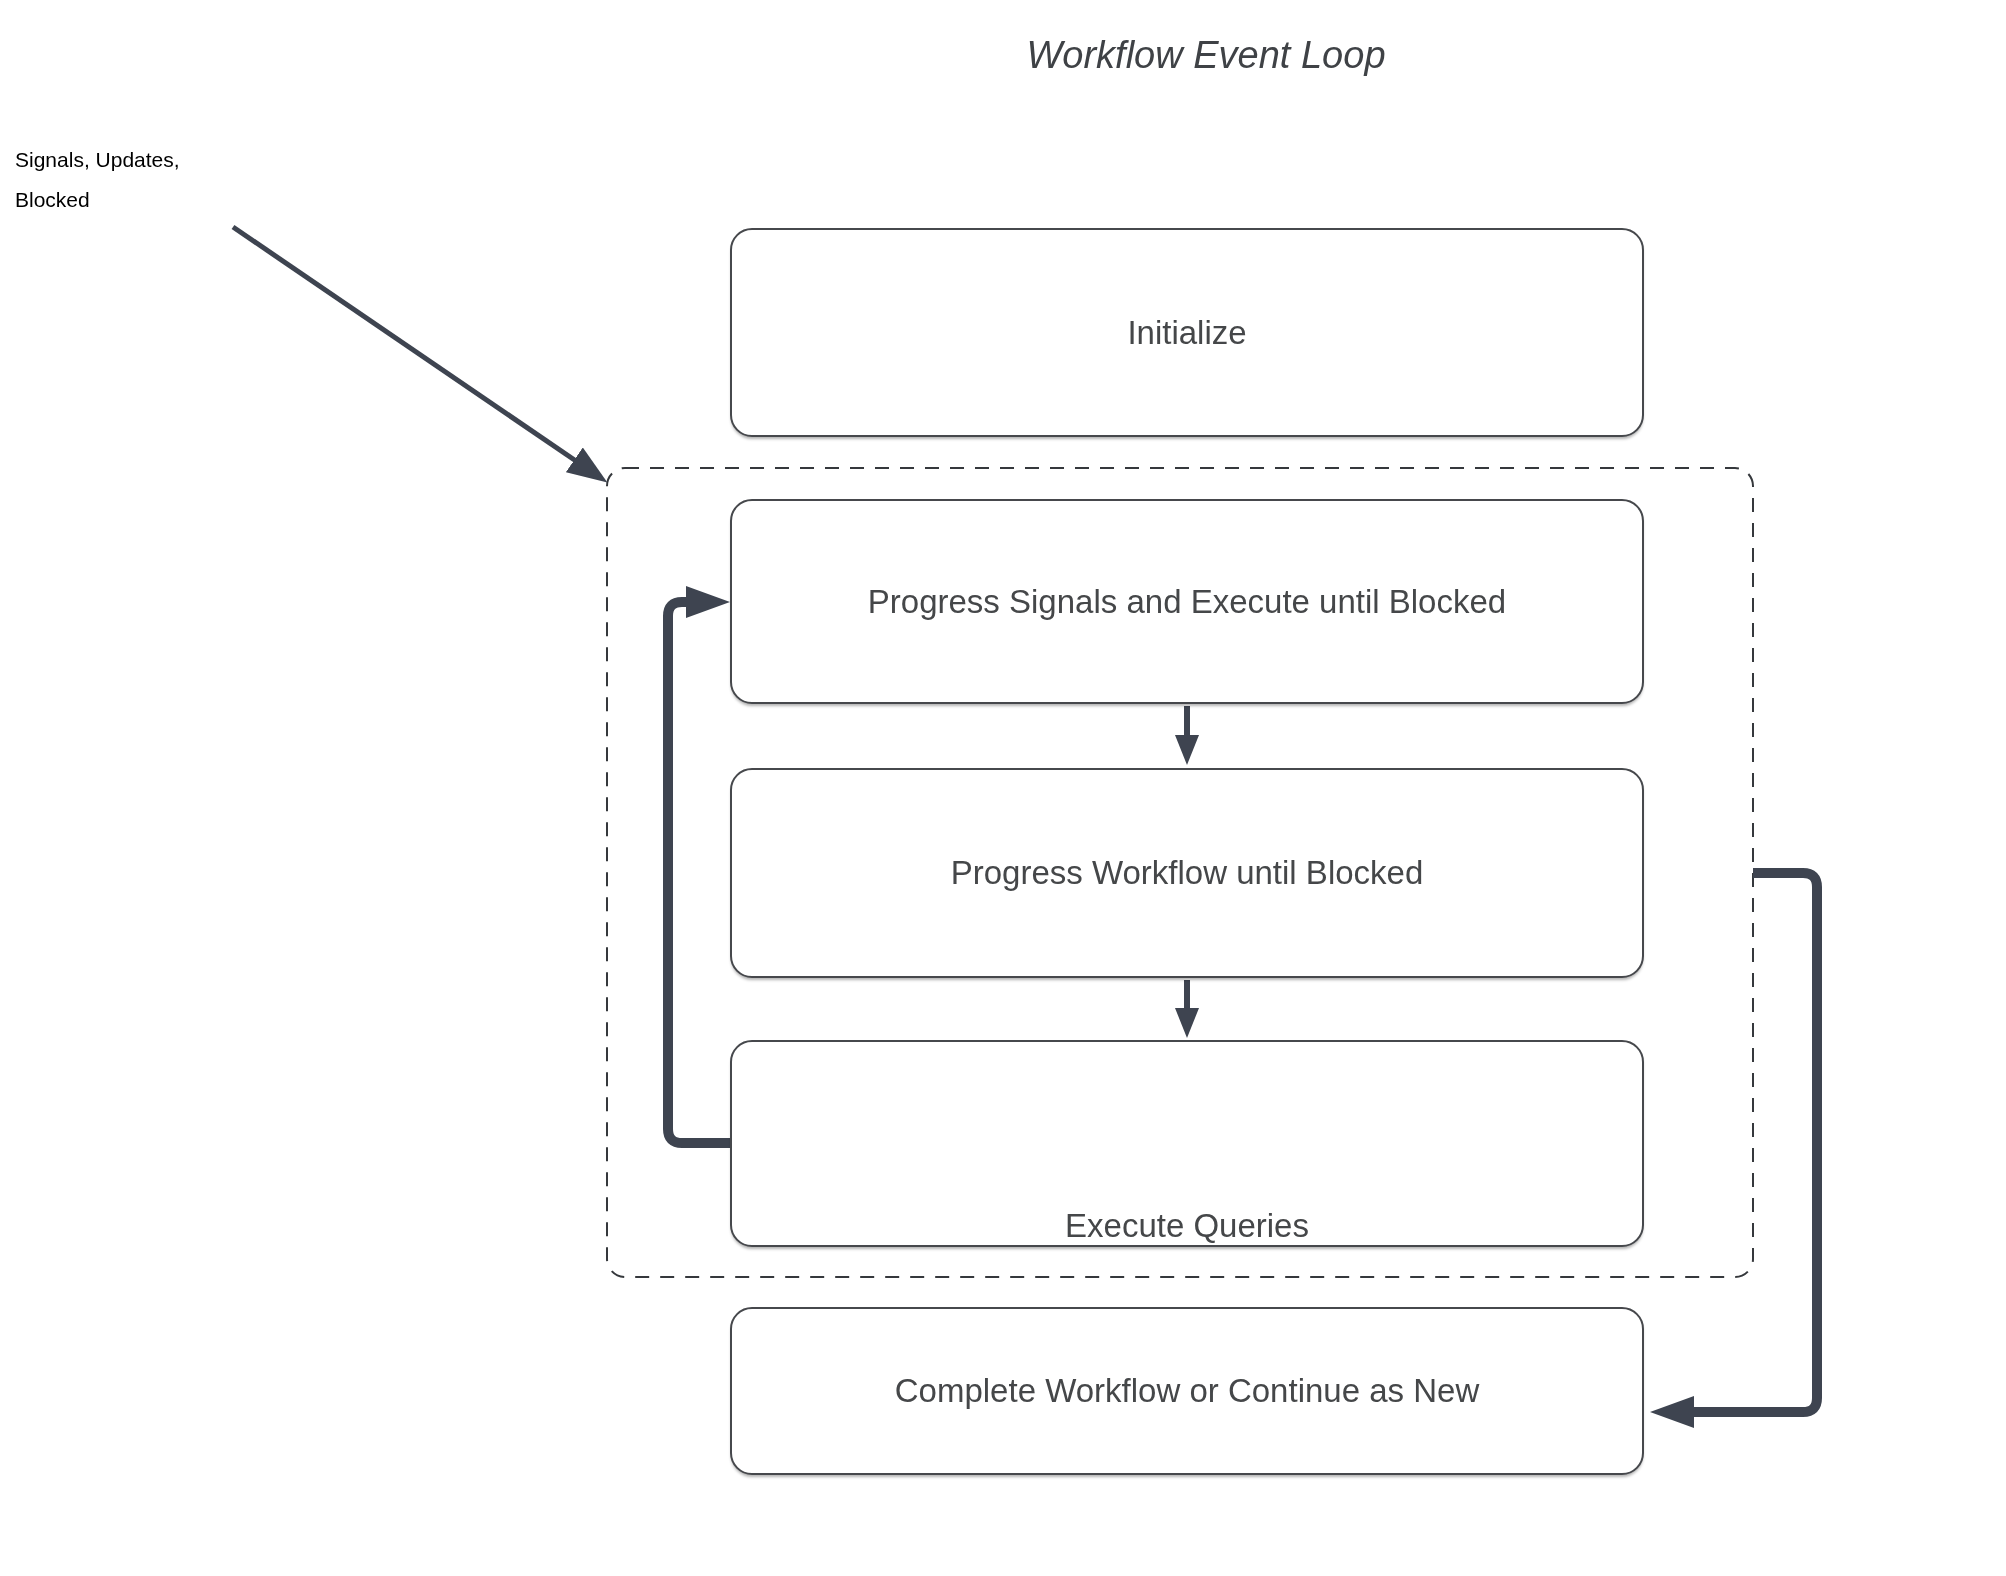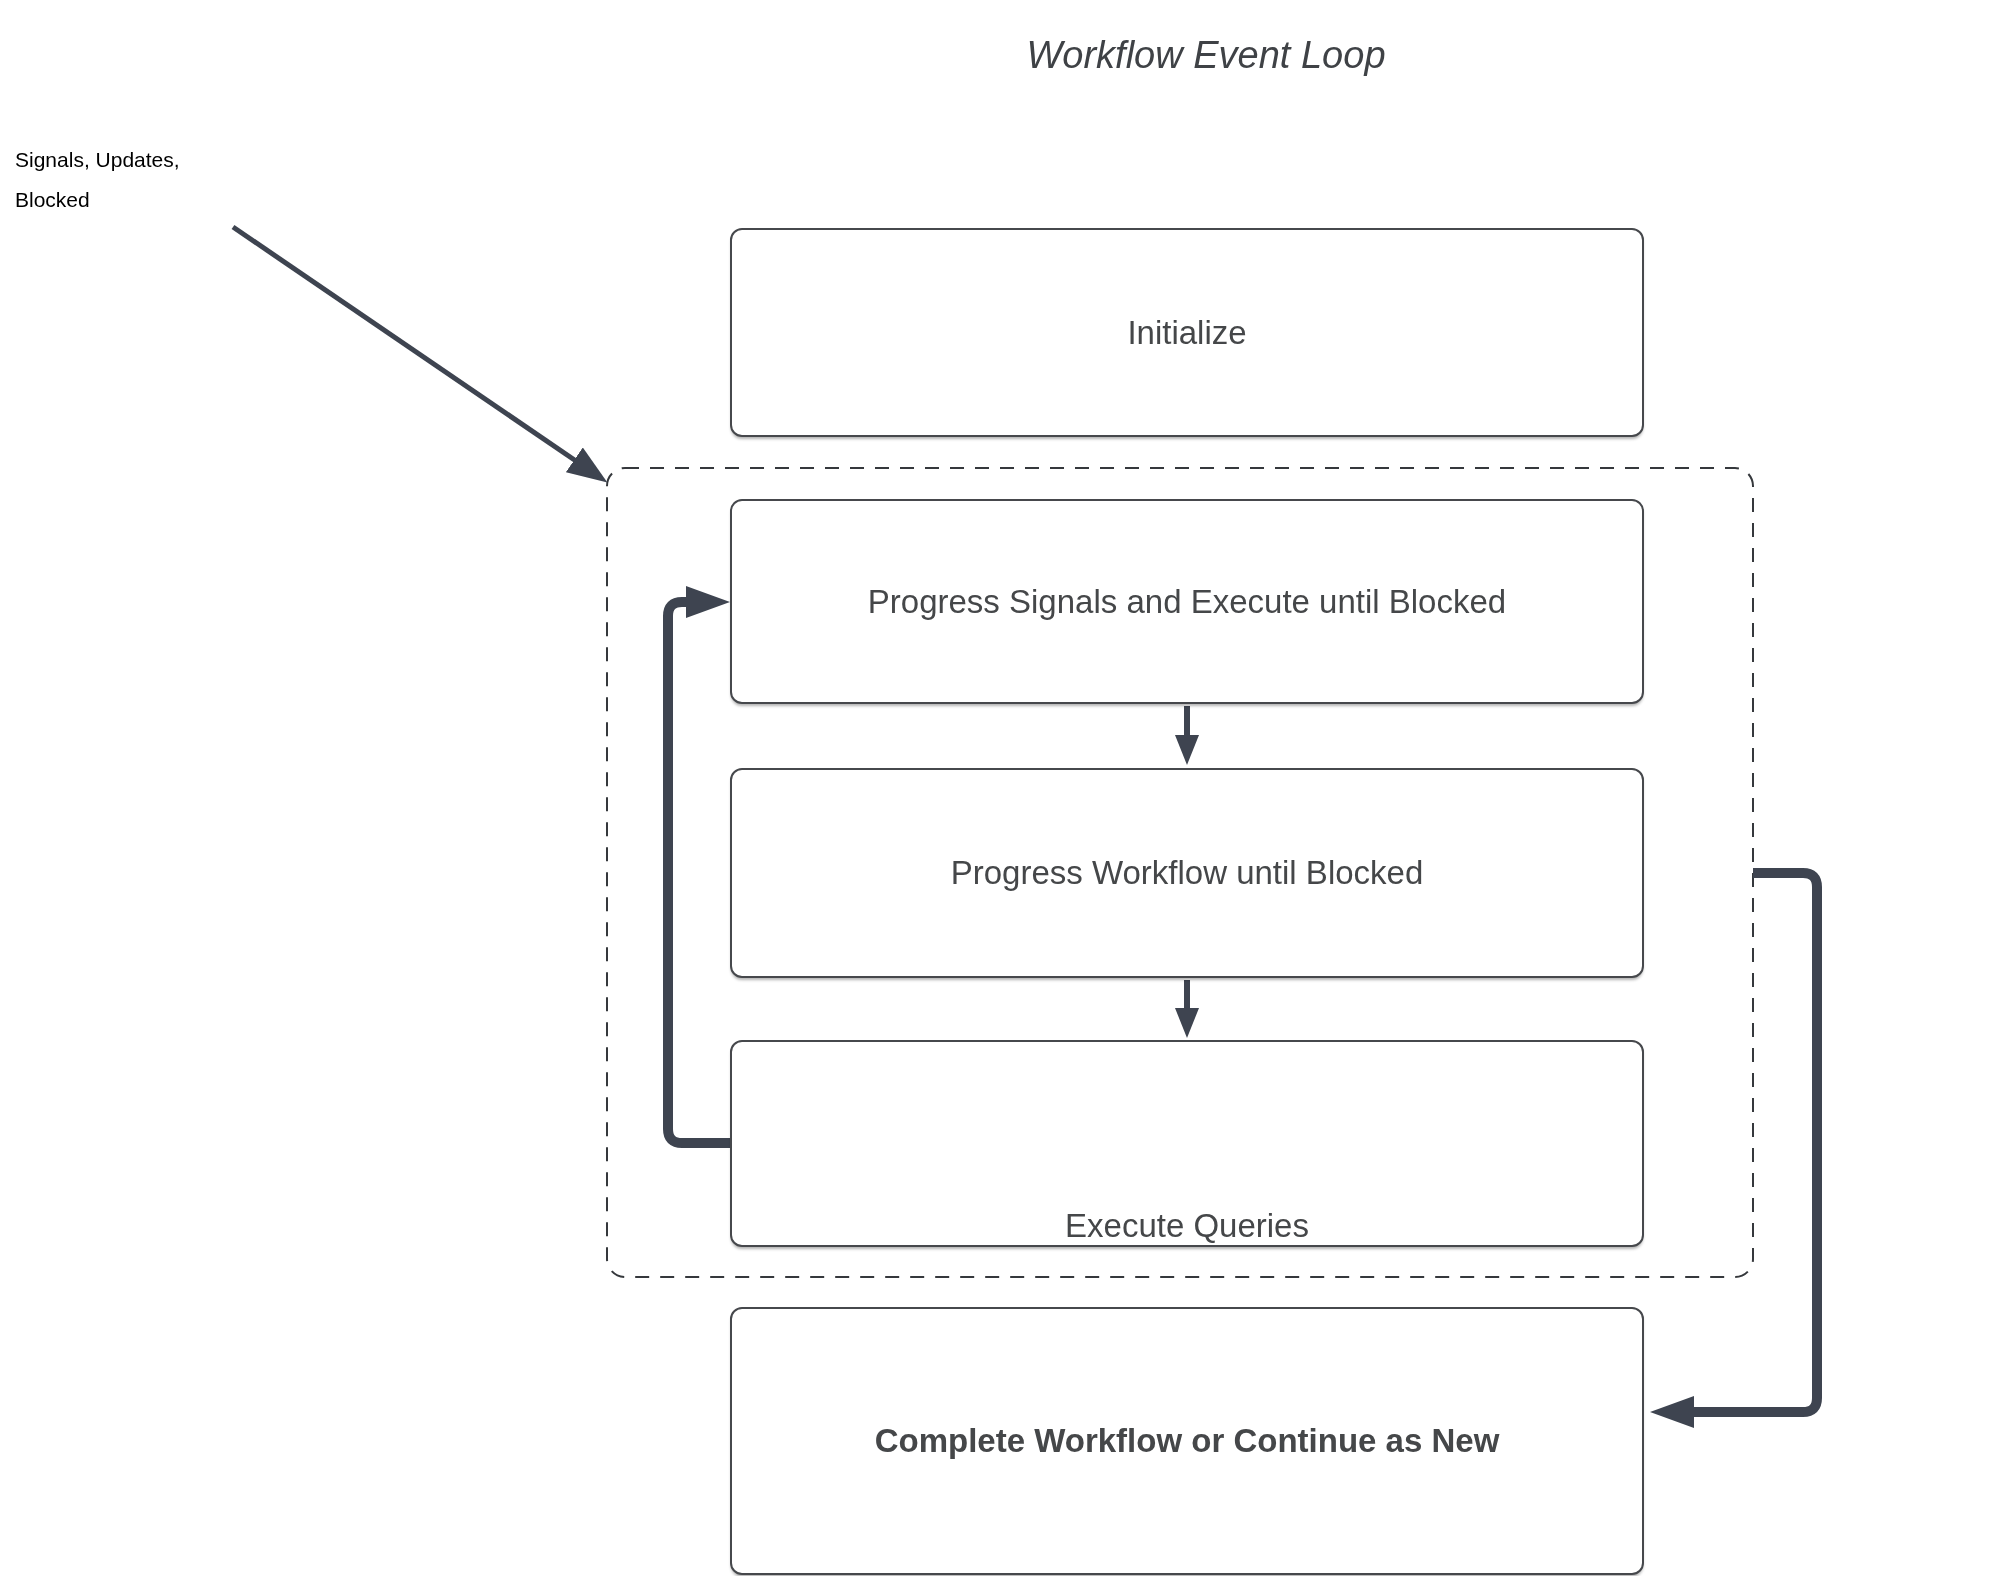--- a/index.html
+++ b/index.html
@@ -40,38 +40,38 @@
     text-align: left;
     font-size: 21px;
     line-height: 40px;
     color: #000000;
   }
   .node {
     position: absolute;
     left: 730px;
     width: 914px;
     border: 2px solid var(--box_border);
-    border-radius: 12px;
+    border-radius: 22px;
     background: #FFFFFF;
     display: flex;
     align-items: center;
     justify-content: center;
     box-shadow: 0 3px 3px -1px rgba(0,0,0,0.30);
   }
   .node .label {
     font-size: 33px;
     color: var(--text);
     text-align: center;
     padding: 0 20px;
   }
   .node-initialize        { top: 228px;  height: 209px; }
   .node-progress-signals  { top: 499px;  height: 205px; }
   .node-progress-workflow { top: 768px;  height: 210px; }
   .node-execute-queries   { top: 1040px; height: 207px; align-items: flex-end; }
-  .node-complete          { top: 1307px; height: 268px; font-weight: bold; }
+  .node-complete          { top: 1307px; height: 168px; }
   svg.overlay {
     position: absolute;
     left: 0; top: 0;
     width: 2006px;
     height: 1576px;
     pointer-events: none;
   }
   svg .connector {
     fill: none;
     stroke: var(--accent);

